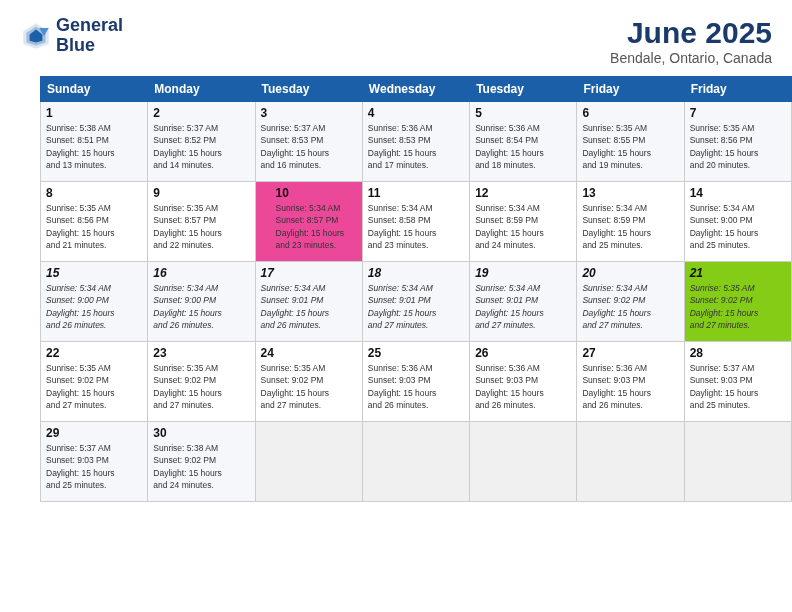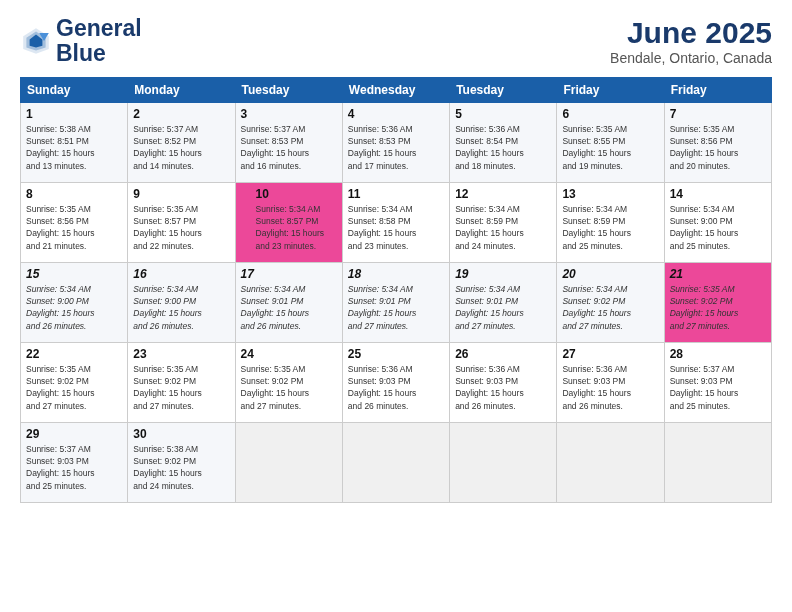--- a/index.html
+++ b/index.html
@@ -20,21 +20,21 @@
       display: flex;
       justify-content: space-between;
       align-items: flex-start;
       margin-bottom: 10px;
     }
     .logo {
       display: flex;
       align-items: center;
     }
     .logo-text {
-      font-size: 23px;
+      font-size: 18px;
       font-weight: bold;
       color: #1a3a6b;
       line-height: 1.1;
     }
     .logo-icon {
       width: 32px;
       height: 32px;
       margin-right: 4px;
     }
     .title-block {
@@ -46,20 +46,21 @@
       color: #1a3a6b;
     }
     .subtitle {
       font-size: 14px;
       color: #555;
     }
     .calendar {
       width: 100%;
       border-collapse: collapse;
       font-size: 9.5px;
+      margin-left: 20px;
     }
     .calendar th {
       background-color: #1a5fa8;
       color: #fff;
       text-align: left;
       padding: 5px 6px;
       font-size: 12px;
       font-weight: bold;
       border: 1px solid #1a5fa8;
     }
@@ -267,21 +268,21 @@
 Daylight: 15 hours
 and 27 minutes.</div>
           </td>
           <td style="background-color: rgb(245, 247, 250);">
             <span class="day-num">20</span>
             <div class="day-info" style="white-space: pre-line;">Sunrise: 5:34 AM
 Sunset: 9:02 PM
 Daylight: 15 hours
 and 27 minutes.</div>
           </td>
-          <td style="background-color: #ec4899;">
+          <td style="background-color: #84cc16;">
             <span class="day-num">21</span>
             <div class="day-info" style="white-space: pre-line;">Sunrise: 5:35 AM
 Sunset: 9:02 PM
 Daylight: 15 hours
 and 27 minutes.</div>
           </td>
         </tr>
         <tr style="background-color: rgb(255, 255, 255);">
           <td style="background-color: rgb(255, 255, 255);">
             <span class="day-num">22</span>

